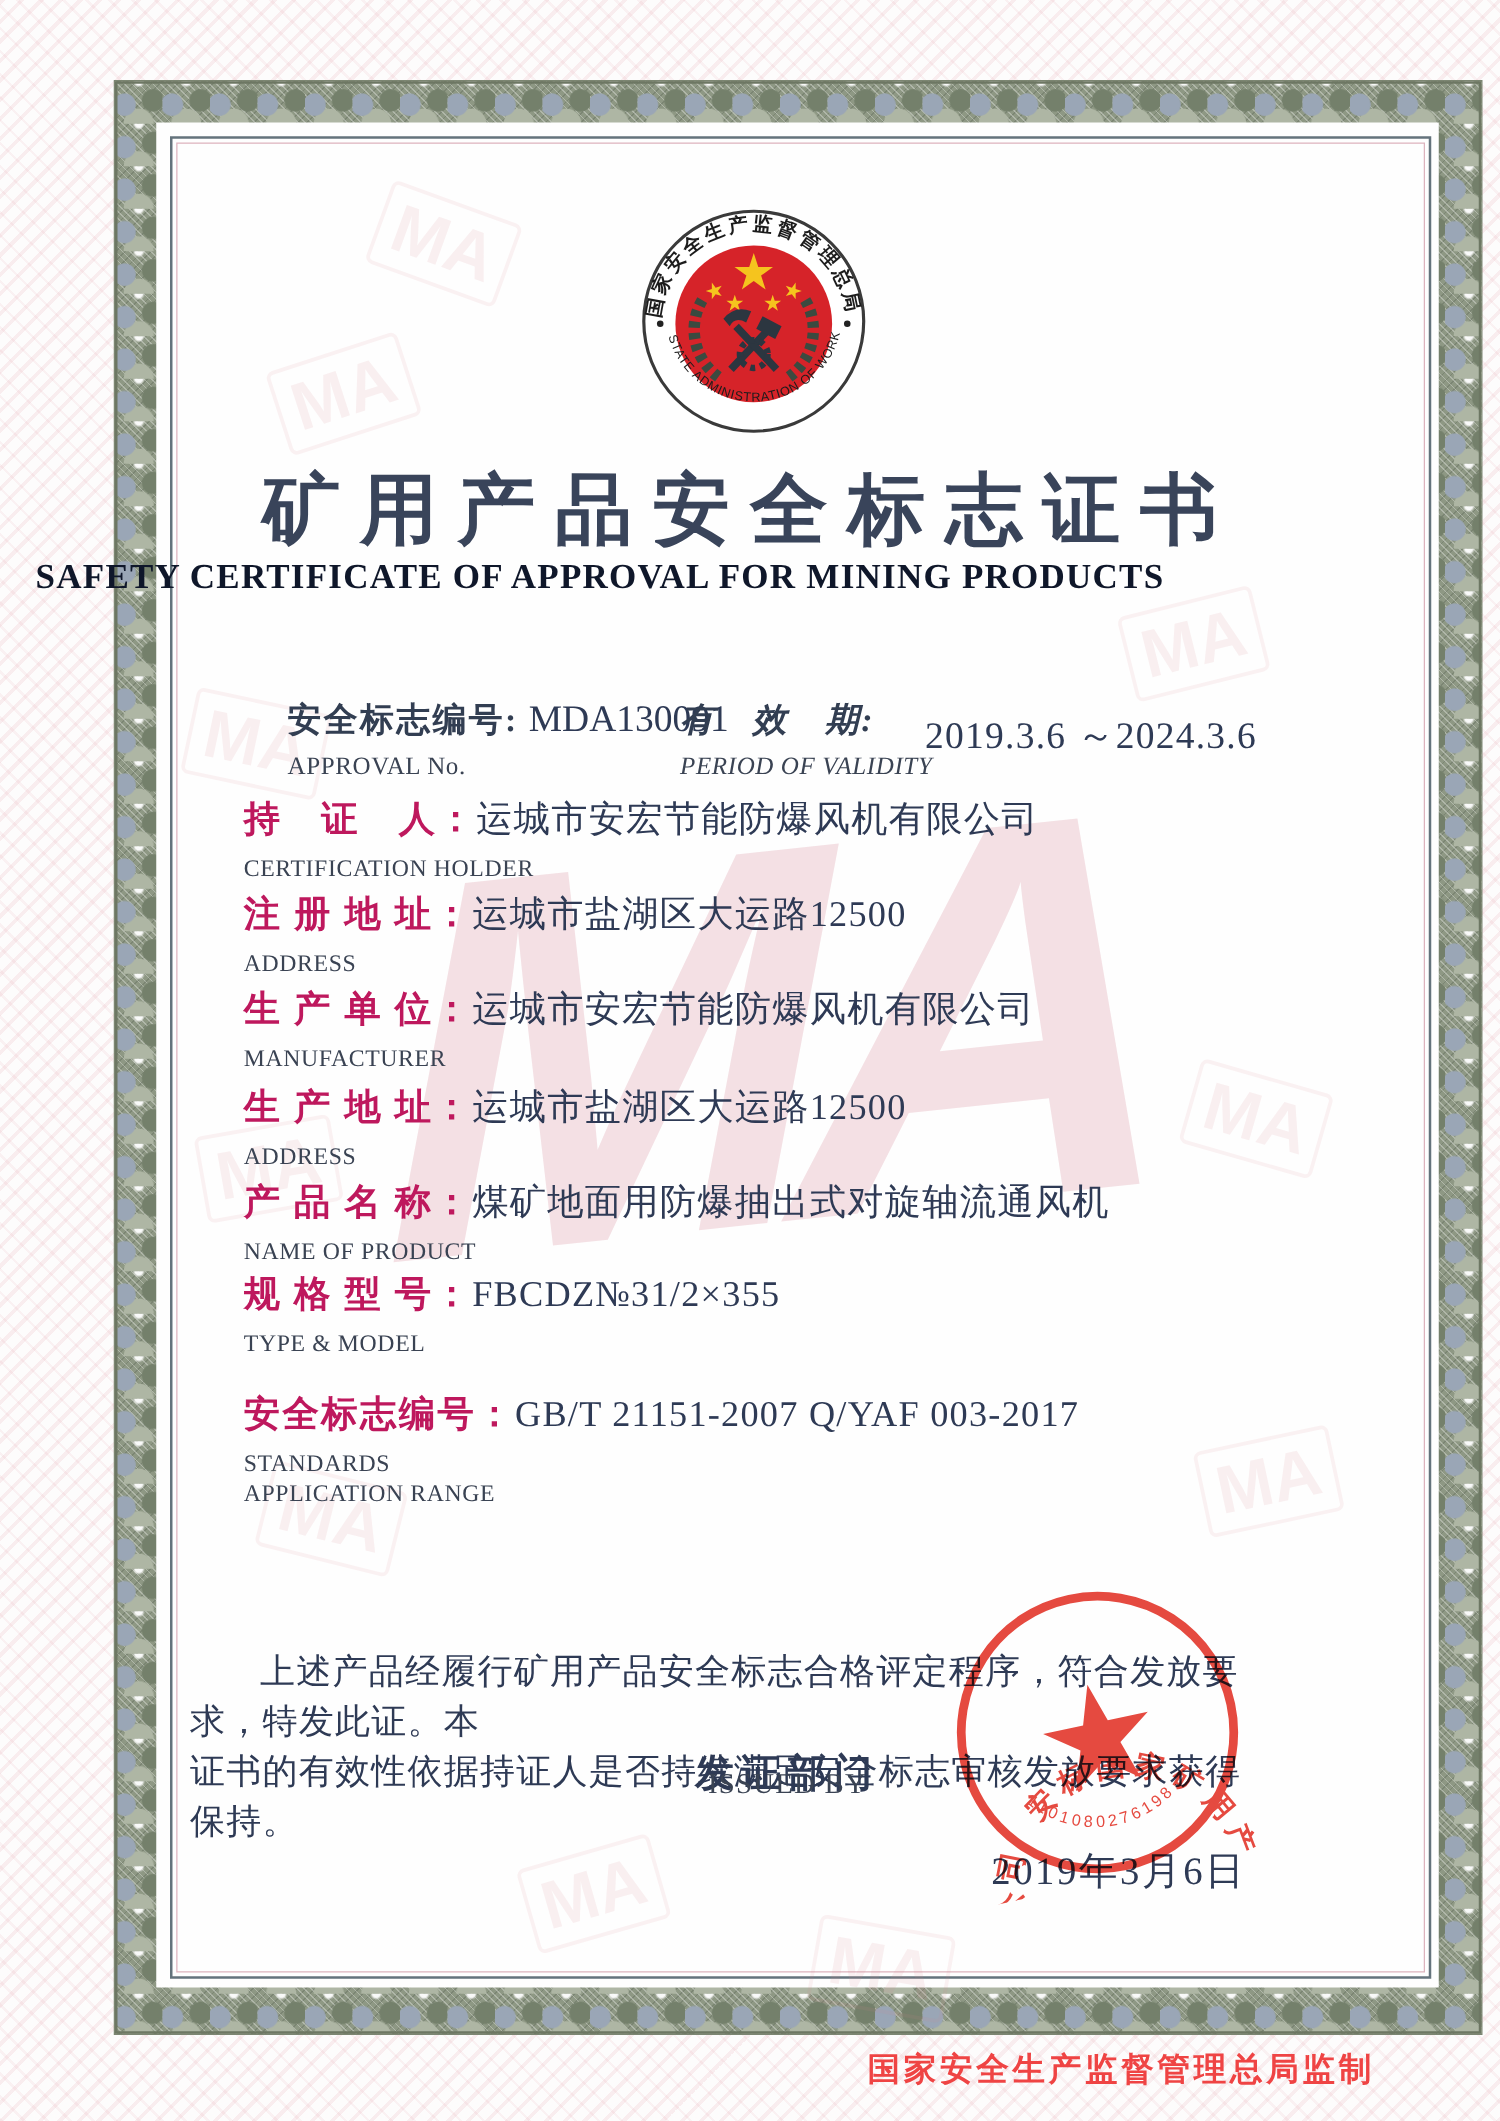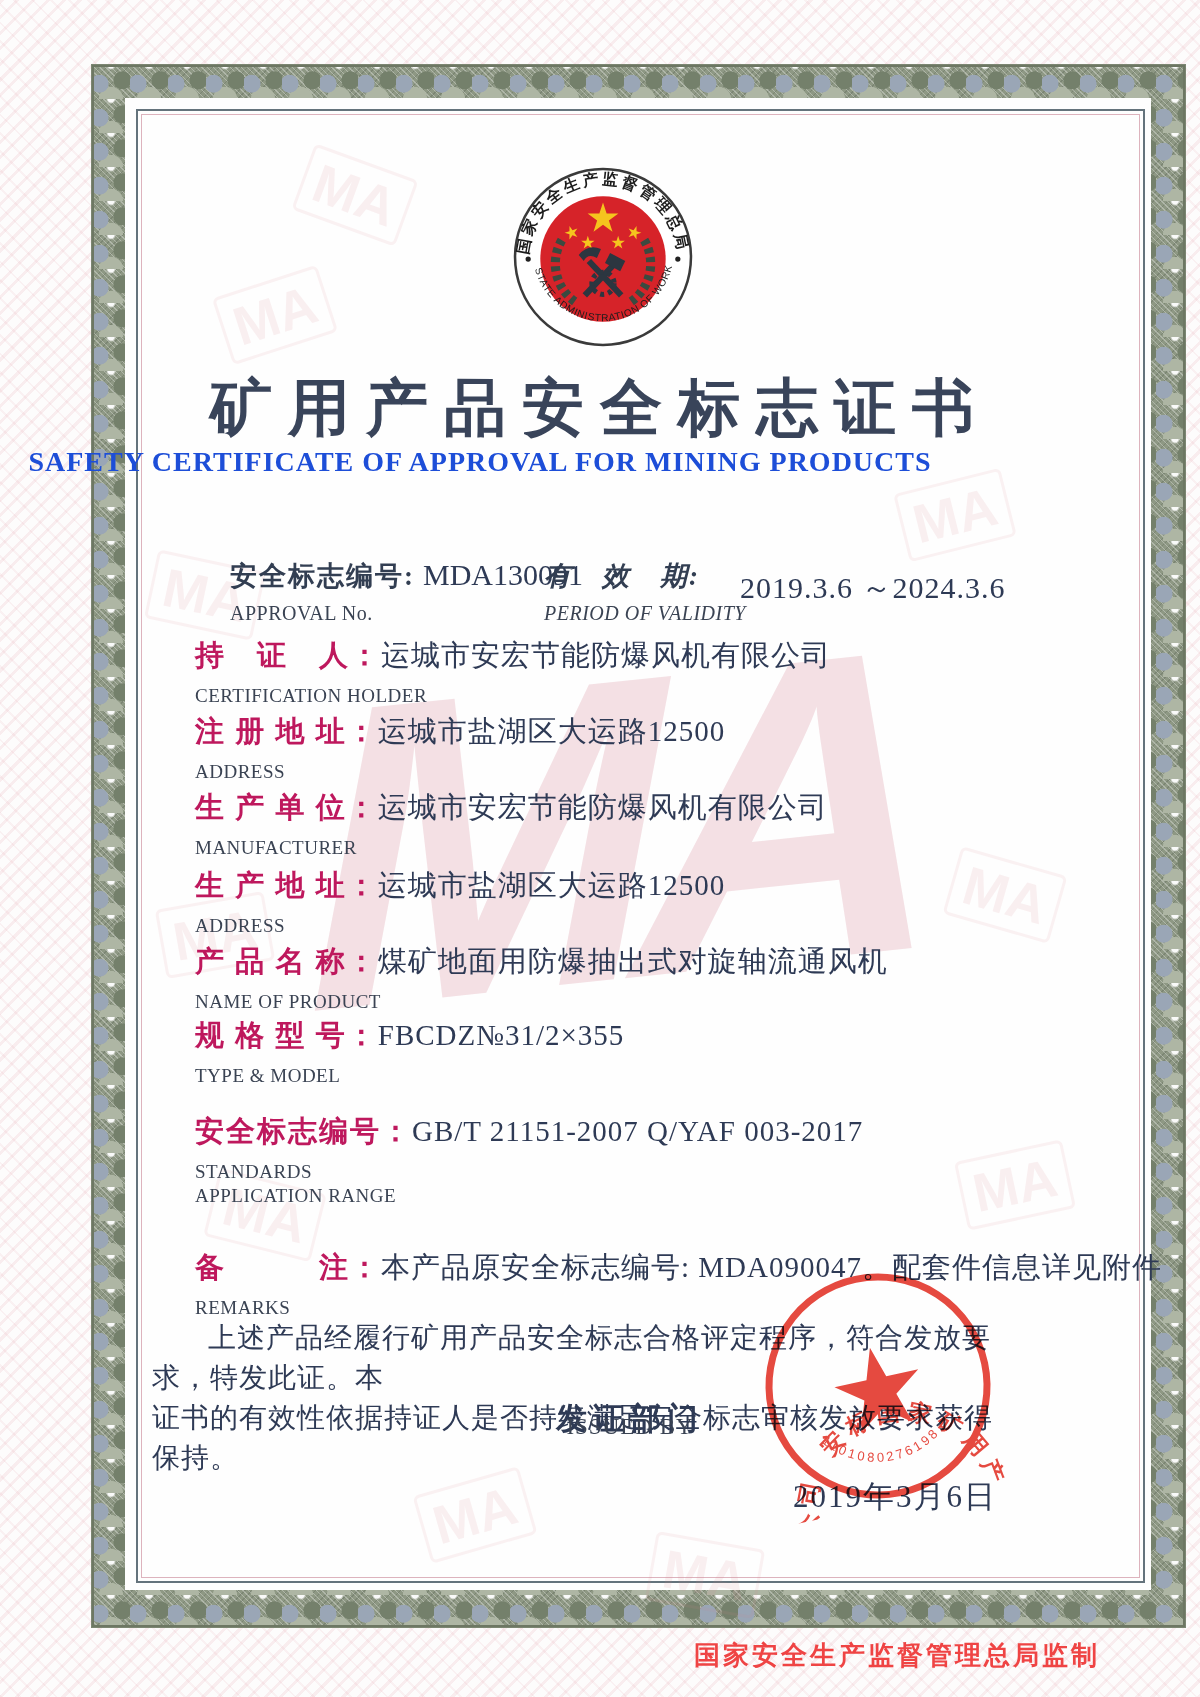--- a/index.html
+++ b/index.html
@@ -56,21 +56,21 @@
   .content{position:absolute;inset:0;z-index:2;color:#323e52;}
   
   .emblem{position:absolute;left:512px;top:166px;width:182px;height:182px;}
   
   .title{
     position:absolute;left:0;top:366px;width:1200px;text-align:center;
     font-size:62px;font-weight:bold;letter-spacing:16px;color:#39445a;
   }
   .subtitle{
     position:absolute;left:0;top:446px;width:960px;text-align:center;
-    font-size:28px;font-weight:bold;letter-spacing:1px;color:#1d4ed8;
+    font-size:28px;font-weight:bold;letter-spacing:1px;color:#0f172a;
   }
   
   .approval{position:absolute;left:0;top:558px;width:1200px;font-size:0;}
   .ap-left{position:absolute;left:230px;top:0;}
   .ap-mid{position:absolute;left:544px;top:0;font-style:italic;}
   .ap-right{position:absolute;left:740px;top:10px;font-size:30px;letter-spacing:1px;color:#2e3a55;}
   .ap-zh{font-size:27px;font-weight:bold;letter-spacing:2px;color:#323e52;}
   .ap-no{font-size:30px;color:#2e3a55;margin-left:8px;}
   .ap-en{font-size:20px;color:#3a4353;margin-top:8px;letter-spacing:.5px;}
   
@@ -211,24 +211,20 @@
     <div class="row" style="top:1016px">
       <div class="zh"><span class="label">规 格 型 号：</span><span class="value">FBCDZ№31/2×355</span></div>
       <div class="en">TYPE &amp; MODEL</div>
     </div>
     <div class="row" style="top:1112px">
       <div class="zh"><span class="label">安全标志编号：</span><span class="value">GB/T 21151-2007  Q/YAF 003-2017</span></div>
       <div class="en">STANDARDS</div>
     </div>
     <div class="row" style="top:1176px">
       <div class="en">APPLICATION RANGE</div>
-    </div>
-    <div class="row" style="top:1248px">
-      <div class="zh"><span class="label">备　　　注：</span><span class="value">本产品原安全标志编号: MDA090047。配套件信息详见附件</span></div>
-      <div class="en">REMARKS</div>
     </div>
 
     <div class="statement">
       <div class="l1">上述产品经履行矿用产品安全标志合格评定程序，符合发放要求，特发此证。本</div>
       <div class="l2">证书的有效性依据持证人是否持续满足安全标志审核发放要求获得保持。</div>
     </div>
 
     <div class="issue-dept">发证部门</div>
     <div class="issue-en">ISSUED BY</div>
     <div class="issue-date">2019年3月6日</div>

